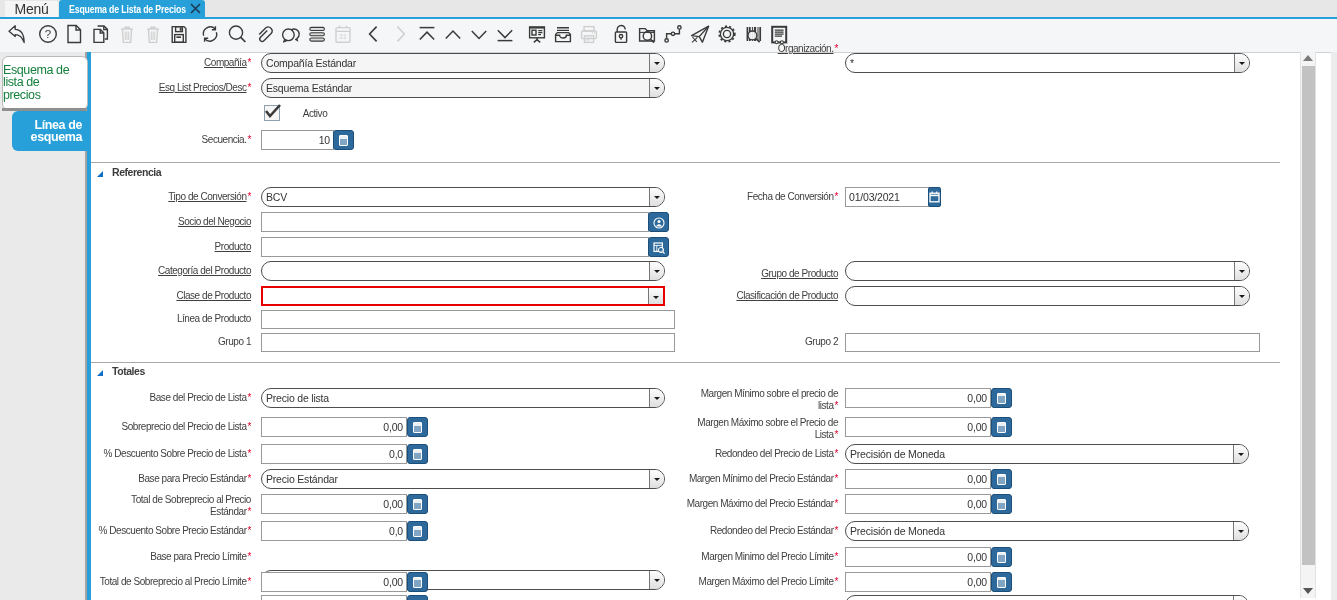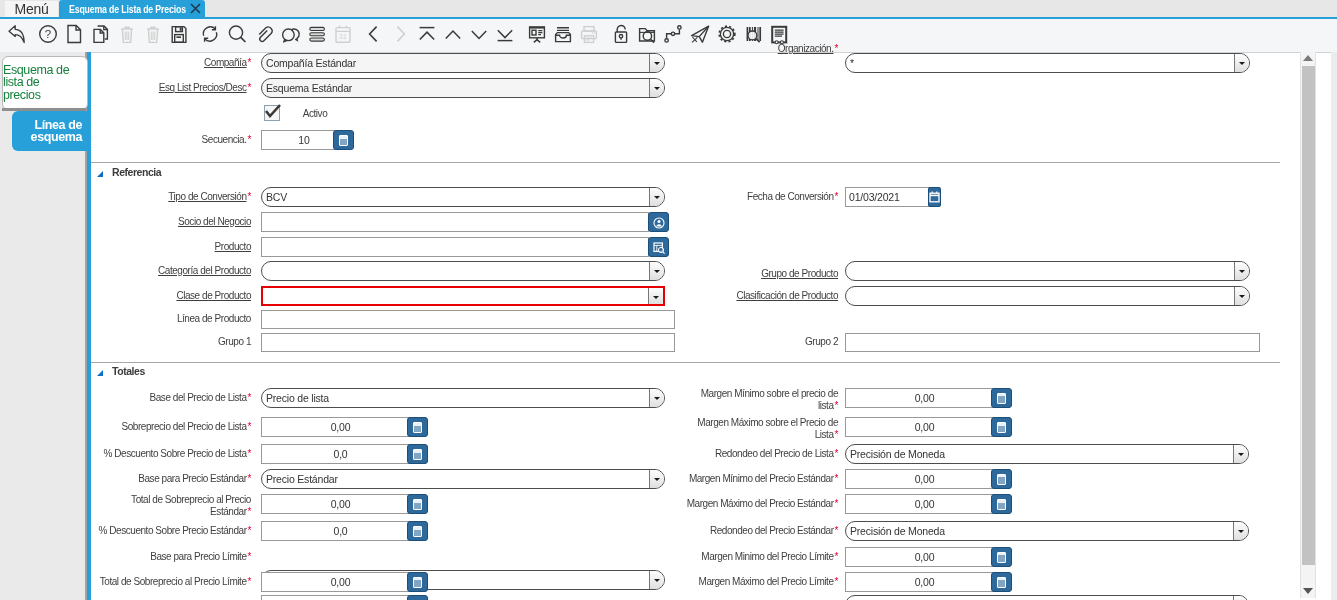--- a/index.html
+++ b/index.html
@@ -40,21 +40,21 @@
 .fld{position:absolute;font-size:10.5px;color:#333;letter-spacing:-0.2px;line-height:18px;
  background:#fff;white-space:nowrap;overflow:hidden}
 .cmb{border:1px solid #4d4d4d;border-radius:10px}
 .cmb .fv{position:absolute;left:4px;top:0}
 .cmb.ro{background:#f5f5f5}
 .dbtn{position:absolute;right:0;top:0;bottom:0;width:14px;border-left:1px solid #777;
  background:linear-gradient(#fdfdfd,#dfdfdf)}
 .dbtn .caret{position:absolute;left:3.5px;top:7.5px;width:0;height:0;
  border:3px solid transparent;border-top:3.5px solid #1a1a1a;border-bottom:none}
 .tf{border:1px solid #999;padding-left:3px}
-.tf.tr{text-align:center;padding-right:2.5px;padding-left:8px}
+.tf.tr{text-align:right;padding-right:2.5px;padding-left:0}
 .cbtn{position:absolute;background:#2e699c;border:1px solid #1b4e78;border-radius:3px;
  text-align:center}
 .cbtn.cal{border-radius:2px}
 .cico{display:inline-block;width:7px;height:9px;border:1px solid #fff;border-radius:1px;
  margin-top:4px;background:linear-gradient(rgba(255,255,255,.9) 0 2.5px,rgba(255,255,255,.4) 2.5px)}
 .sep{position:absolute;left:91px;width:1189px;height:1px;background:#a8a8a8}
 .tri{position:absolute;width:0;height:0;border-bottom:6px solid #0f6fc9;
  border-left:6px solid transparent}
 .shdr{position:absolute;font-size:10.5px;font-weight:bold;color:#3c3c3c;letter-spacing:-0.45px}
 .chk{position:absolute;left:264px;top:105px;width:14px;height:14px;background:#f6f6f6;

